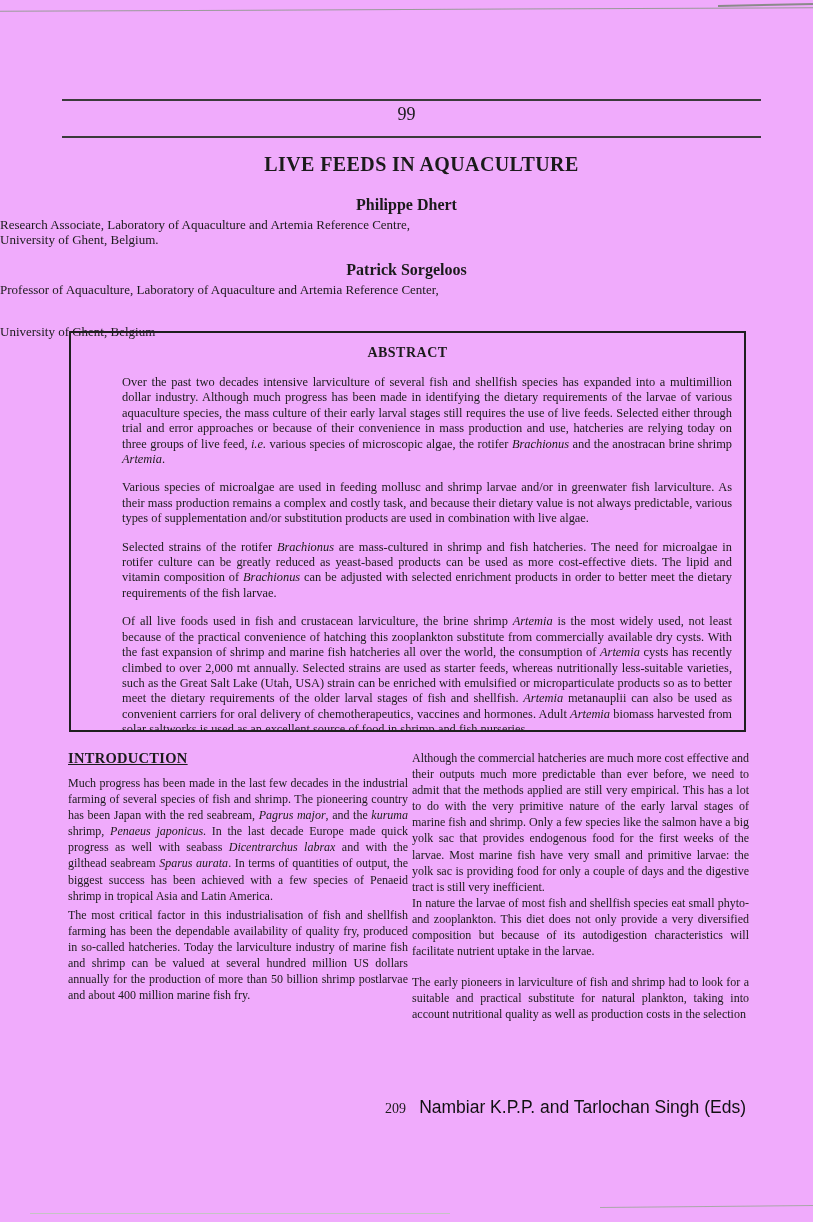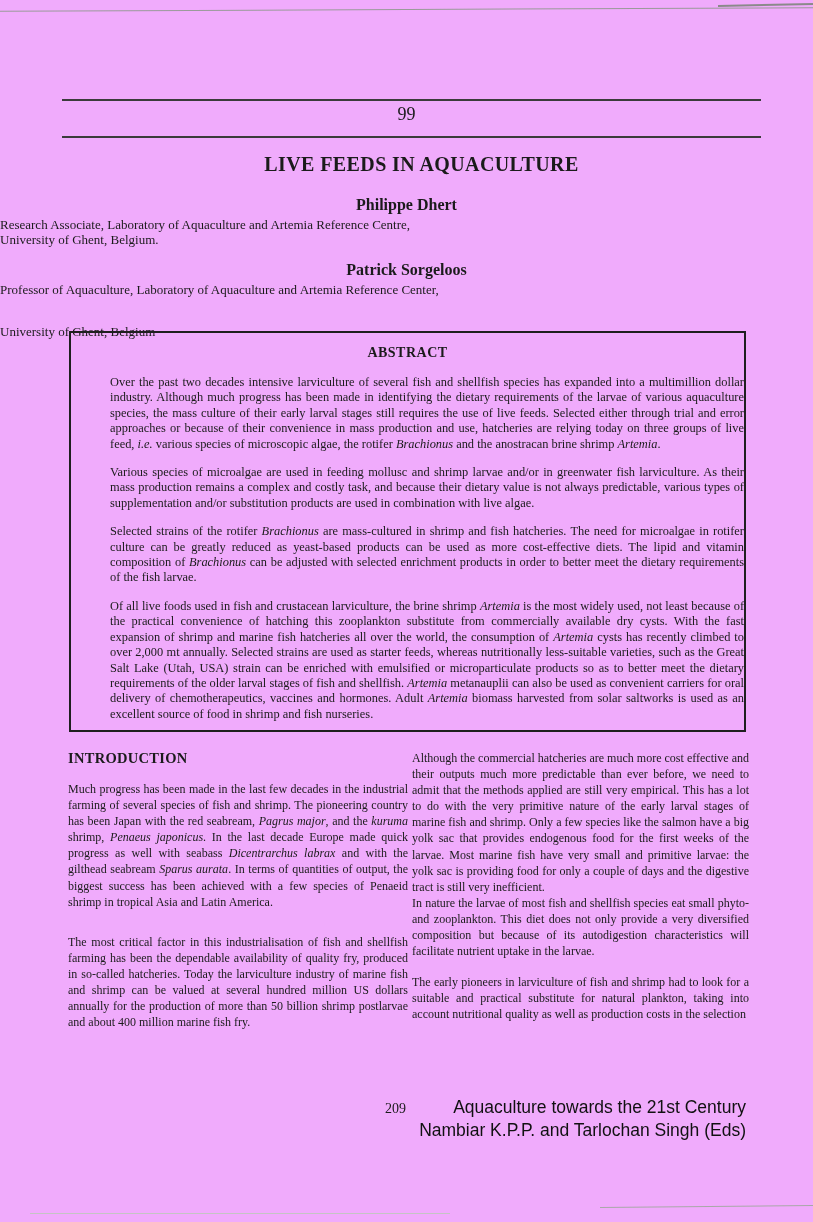--- a/index.html
+++ b/index.html
@@ -46,31 +46,31 @@
   .author-affil { position: absolute; left: 0; width: 100%; text-align: left; font-size: 13px; }
   .a1-name { top: 196px; }
   .a1-l1 { top: 217px; }
   .a1-l2 { top: 232px; }
   .a2-name { top: 261px; }
   .a2-l1 { top: 282px; }
   .a2-l2 { top: 297px; margin-top: 27px; }
   
   .abstract-box {
     position: absolute; top: 331px; left: 69px; width: 677px; height: 401px;
-    border: 2px solid #1f1f1f; padding: 9px 0; overflow: hidden;
+    border: 2px solid #1f1f1f; padding: 9px 12px; overflow: hidden;
   }
   .abstract-heading { text-align: center; font-size: 14px; font-weight: bold; letter-spacing: 0.5px; margin: 3px 0 14px 0; }
   .abstract-box p { font-size: 12.4px; line-height: 15.4px; text-align: justify; margin-bottom: 13px; margin-left: 39px; }
   
   .col { position: absolute; top: 750px; }
   .col-left { left: 68px; width: 340px; }
   .col-right { left: 412px; width: 337px; }
-  .section-heading { font-size: 14.5px; font-weight: bold; letter-spacing: 0.3px; margin-bottom: 14px; }
+  .section-heading { font-size: 14.5px; font-weight: bold; letter-spacing: 0.3px; margin-bottom: 8px; text-decoration: underline; }
   .col p { font-size: 12px; line-height: 16.1px; text-align: justify; font-family: Liberation Serif, serif; }
-  .col p.gap-after { margin-bottom: 24px; }
+  .col p.gap-after { margin-bottom: 3px; }
   .col p.gap-before { margin-top: 15px; }
   
   .footer-stamp {
     position: absolute; top: 1096px; right: 67px; width: 440px;
     text-align: right; font-family: "Liberation Sans", sans-serif;
     font-size: 17.5px; line-height: 22.5px; color: #111;
   }
   .footer-page-number { position: absolute; top: 1101px; left: 385px; font-size: 14px; font-family: Liberation Serif, serif; }
   i { font-style: italic; }
 </style>
@@ -111,20 +111,19 @@
   </div>
 
   <div class="col col-right">
     <p><span>Although the commercial hatcheries are much more cost effective and their outputs much more predictable than ever before, we need to admit that the methods applied are still very empirical. This has a lot to do with the very primitive nature of the early larval stages of marine fish and shrimp. Only a few species like the salmon have a big yolk sac that provides endogenous food for the first weeks of the larvae. Most marine fish have very small and primitive larvae: the yolk sac is providing food for only a couple of days and the digestive tract is still very inefficient.</span></p>
     <p><span>In nature the larvae of most fish and shellfish species eat small phyto- and zooplankton. This diet does not only provide a very diversified composition but because of its autodigestion characteristics will facilitate nutrient uptake in the larvae.</span></p>
     <p class="gap-before"><span>The early pioneers in larviculture of fish and shrimp had to look for a suitable and practical substitute for natural plankton, taking into account nutritional quality as well as production costs in the selection</span></p>
   </div>
 
   <div class="footer-page-number">209</div>
   <div class="footer-stamp">
-    <div>Aquaculture towards the 21st Century</div>
     <div>Nambiar K.P.P. and Tarlochan Singh (Eds)</div>
   </div>
 
   <div class="scan-line-bottom-left"></div>
   <div class="scan-line-bottom-right"></div>
 
 </div>
 
 </body></html>

